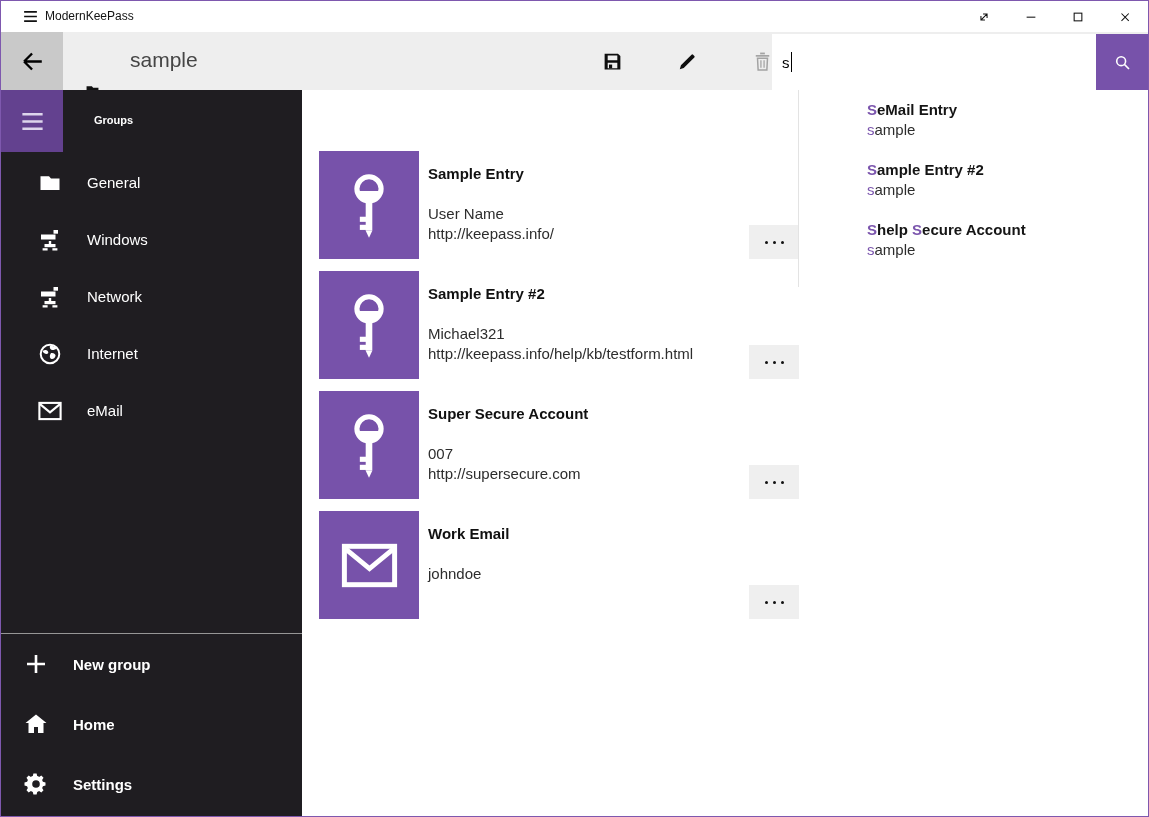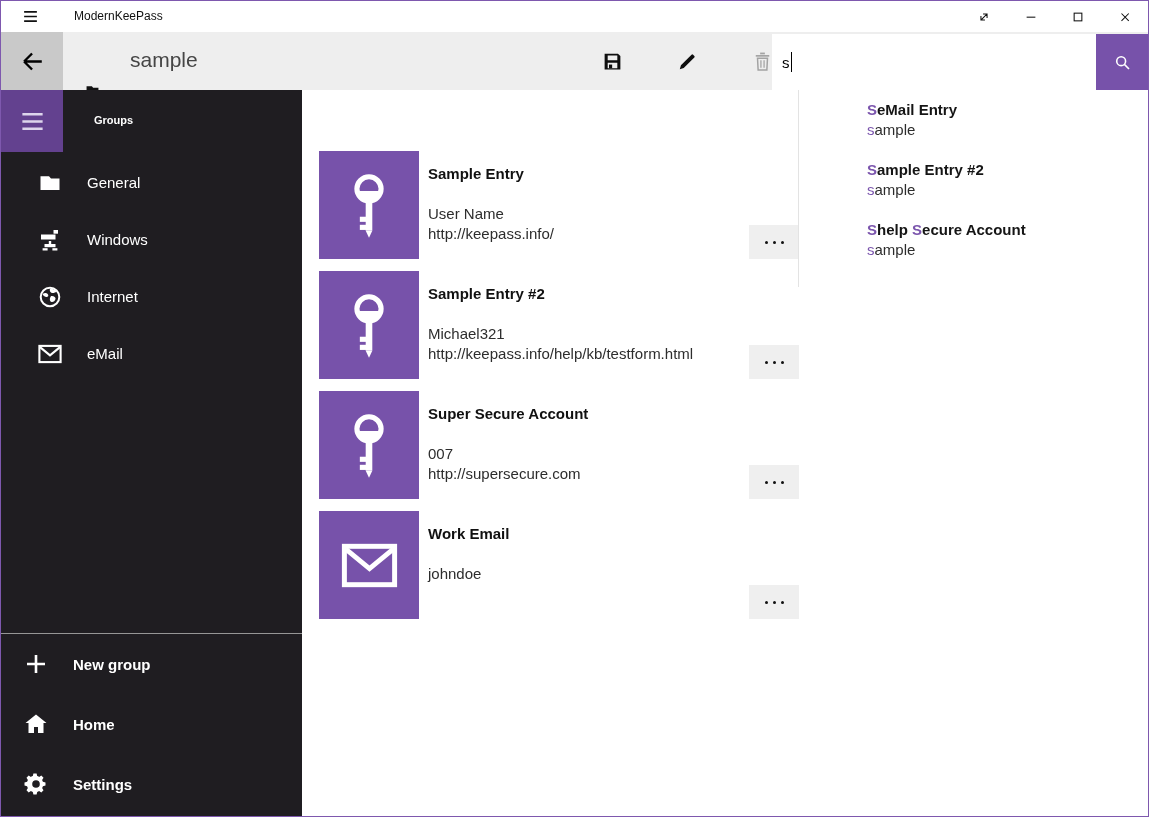--- a/index.html
+++ b/index.html
@@ -9,21 +9,21 @@
     border:1px solid #7e58ae; overflow:hidden;
     font-family:"Liberation Sans", sans-serif; color:#1a1a1a;
   }
   svg { display:block; }
 
   
   .titlebar { position:absolute; top:0; left:0; right:0; height:31px; background:#fff; }
   .tb-burger { position:absolute; left:11px; top:0; width:36px; height:31px;
     display:flex; align-items:center; justify-content:center; color:#111; background:transparent; border:none; }
   .tb-burger svg { width:17px; height:17px; }
-  .tb-title { position:absolute; left:73px; top:0; height:31px; line-height:31px; font-size:12px; color:#111; }
+  .tb-title { position:absolute; left:44px; top:0; height:31px; line-height:31px; font-size:12px; color:#111; }
   .win-controls { position:absolute; right:0; top:0; height:31px; display:flex; }
   .win-btn { width:47px; height:31px; display:flex; align-items:center; justify-content:center;
     background:transparent; border:none; color:#111; }
   .win-btn svg { width:14px; height:14px; }
 
   
   .appbar { position:absolute; top:31px; left:0; right:0; height:58px; background:#eeeeee; }
   .back-btn { position:absolute; left:0; top:0; width:62px; height:58px; background:#c9c9c9;
     border:none; display:flex; align-items:center; justify-content:center; color:#000; }
   .back-btn svg { width:27px; height:27px; }
@@ -206,20 +206,33 @@
               <rect x="15.5" y="2" width="4.5" height="3.7"></rect>
               <rect x="10.8" y="13" width="2.4" height="3"></rect>
               <rect x="6.5" y="16" width="11" height="3.2"></rect>
               <rect x="4.6" y="20.2" width="5" height="2.3"></rect>
               <rect x="14.4" y="20.2" width="5" height="2.3"></rect>
             </svg>
           </span>
     <span class="gi-label">Windows</span>
   </li>
 
+  <li class="group-item">
+    <span class="gi-icon">
+            <svg viewBox="0 0 24 24" fill="currentColor" class="network-icon">
+              <rect x="3" y="6.5" width="14.5" height="5"></rect>
+              <rect x="15.5" y="2" width="4.5" height="3.7"></rect>
+              <rect x="10.8" y="13" width="2.4" height="3"></rect>
+              <rect x="6.5" y="16" width="11" height="3.2"></rect>
+              <rect x="4.6" y="20.2" width="5" height="2.3"></rect>
+              <rect x="14.4" y="20.2" width="5" height="2.3"></rect>
+            </svg>
+          </span>
+    <span class="gi-label">Network</span>
+  </li>
 
   <li class="group-item">
     <span class="gi-icon">
             <svg viewBox="0 0 24 24" class="globe-icon">
               <circle cx="12" cy="12" r="9.3" fill="none" stroke="currentColor" stroke-width="2"></circle>
               <path d="M4.5 9C7 7.5 9 8 10 9.5c1 1.5-.5 3-2 2.5C6.5 11.6 5 10.5 4.5 9Z" fill="currentColor"></path>
               <path d="M12 4c2-.5 5 .5 6.5 2.5C17 8 14.5 8.5 13 7.5 11.8 6.6 11.5 5 12 4Z" fill="currentColor"></path>
               <path d="M13 11c2.5-.5 5 1 4.5 3-.5 2-2.5 3.5-4 3-1.5-.5-2-2.5-1.5-4Z" fill="currentColor"></path>
             </svg>
           </span>

